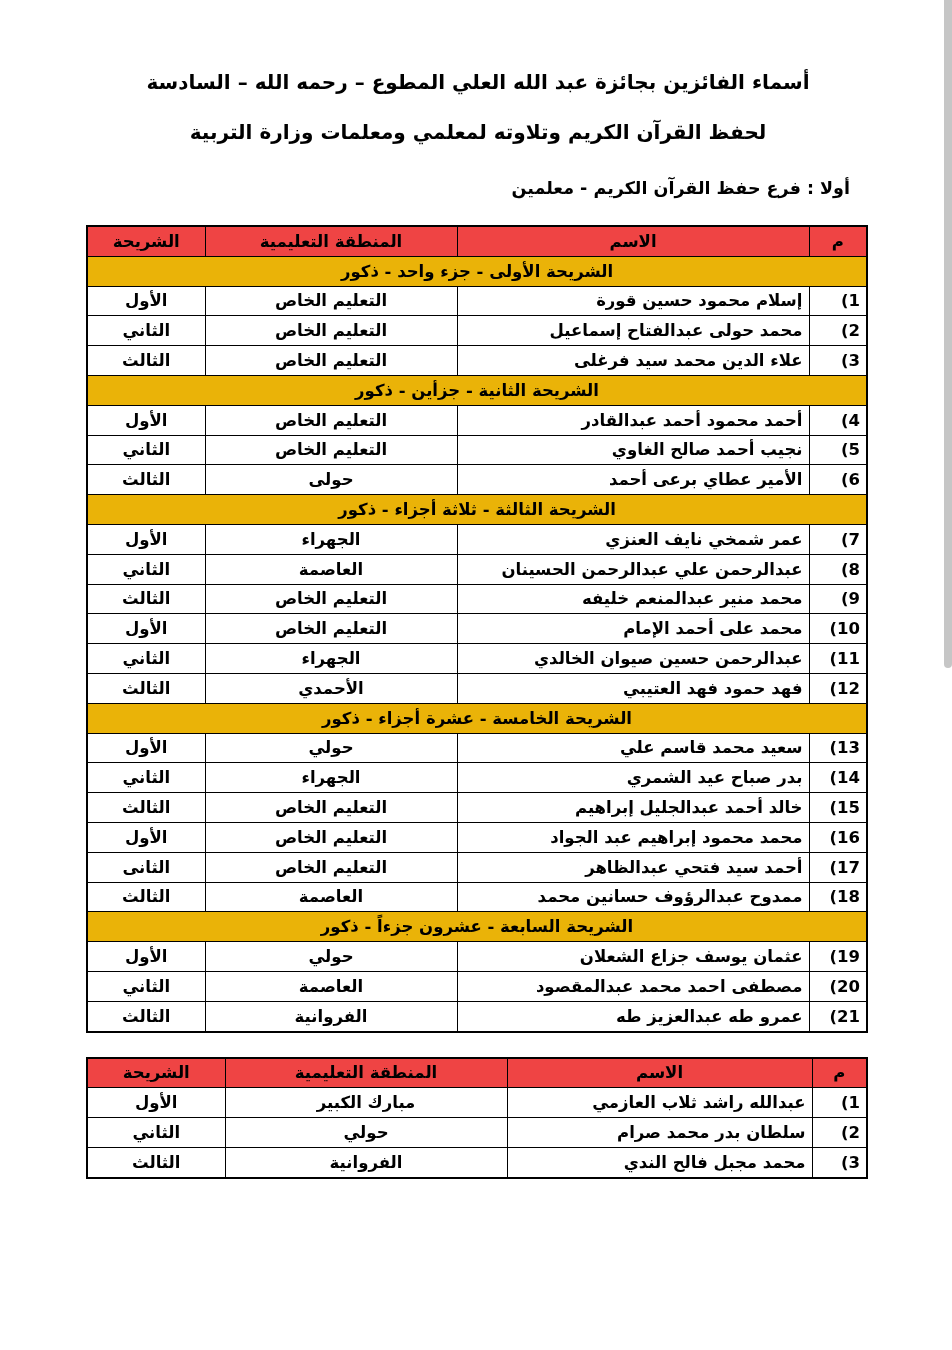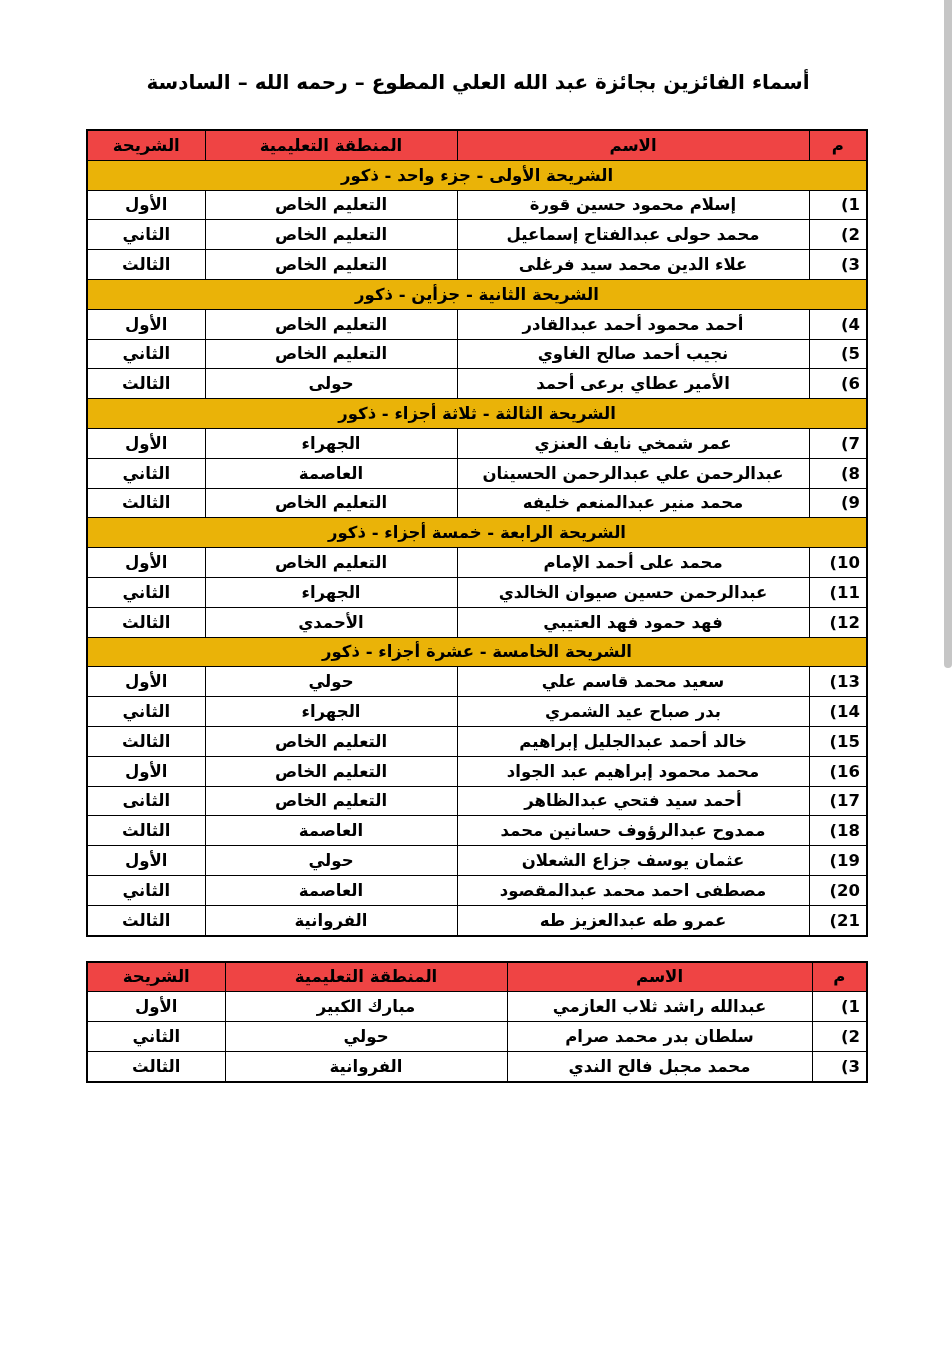--- a/index.html
+++ b/index.html
@@ -74,37 +74,39 @@
   td.band {
     background: #eab308;
     text-align: center;
     font-weight: bold;
   }
   td.num-cell {
     direction: ltr;
     text-align: right;
     padding-right: 9px;
   }
-  td.name-cell { text-align: center; padding-right: 9px; }
+  td.name-cell { text-align: right; padding-right: 9px; }
   td.district-cell, td.rank-cell { text-align: center; }
   table.second-table { margin-top: 24px; }
 </style>
 </head>
 <body>
 
 <div class="page">
 
   <div class="scroll-thumb"></div>
 
   <div class="content">
 
     <div class="doc-title">
       <div class="line">أسماء الفائزين بجائزة عبد الله العلي المطوع – رحمه الله – السادسة</div>
+      <div class="line">لحفظ القرآن الكريم وتلاوته لمعلمي ومعلمات وزارة التربية</div>
     </div>
 
+    <div class="section-heading">أولا : فرع حفظ القرآن الكريم - معلمين</div>
 
     <table class="winners">
       <colgroup>
         <col style="width:58px">
         <col style="width:352px">
         <col style="width:252px">
         <col style="width:118px">
       </colgroup>
       <thead>
         <tr>
@@ -172,23 +174,20 @@
             <td class="district-cell">العاصمة</td>
             <td class="rank-cell">الثاني</td>
           </tr>
           <tr>
             <td class="num-cell">(9</td>
             <td class="name-cell">محمد منير عبدالمنعم خليفه</td>
             <td class="district-cell">التعليم الخاص</td>
             <td class="rank-cell">الثالث</td>
           </tr>
           <tr>
-            <td colspan="4" class="band">الشريحة الرابعة -  خمسة أجزاء - ذكور</td>
-          </tr>
-          <tr>
             <td class="num-cell">(10</td>
             <td class="name-cell">محمد على أحمد الإمام</td>
             <td class="district-cell">التعليم الخاص</td>
             <td class="rank-cell">الأول</td>
           </tr>
           <tr>
             <td class="num-cell">(11</td>
             <td class="name-cell">عبدالرحمن حسين صيوان الخالدي</td>
             <td class="district-cell">الجهراء</td>
             <td class="rank-cell">الثاني</td>
@@ -230,20 +229,23 @@
             <td class="num-cell">(17</td>
             <td class="name-cell">أحمد سيد فتحي عبدالظاهر</td>
             <td class="district-cell">التعليم الخاص</td>
             <td class="rank-cell">الثانى</td>
           </tr>
           <tr>
             <td class="num-cell">(18</td>
             <td class="name-cell">ممدوح عبدالرؤوف حسانين محمد</td>
             <td class="district-cell">العاصمة</td>
             <td class="rank-cell">الثالث</td>
+          </tr>
+          <tr>
+            <td colspan="4" class="band">الشريحة السابعة -  عشرون جزءاً - ذكور</td>
           </tr>
           <tr>
             <td class="num-cell">(19</td>
             <td class="name-cell">عثمان يوسف جزاع الشعلان</td>
             <td class="district-cell">حولي</td>
             <td class="rank-cell">الأول</td>
           </tr>
           <tr>
             <td class="num-cell">(20</td>
             <td class="name-cell">مصطفى احمد محمد عبدالمقصود</td>

